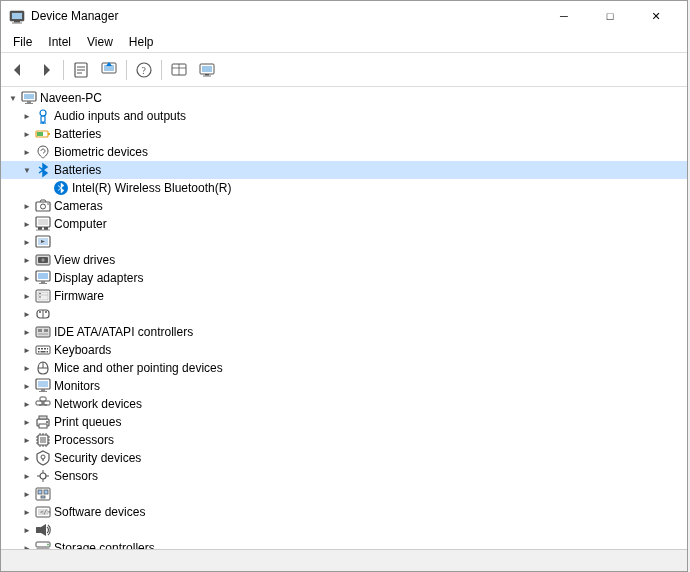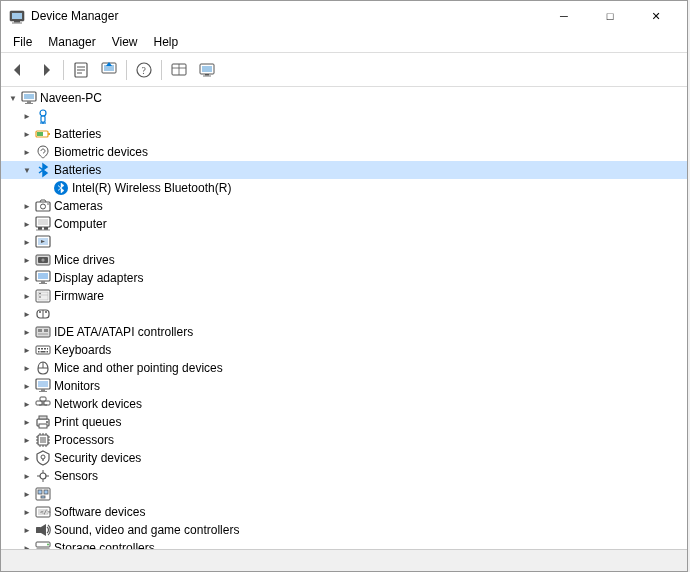--- a/index.html
+++ b/index.html
@@ -210,21 +210,21 @@
     <span class="title-bar-title">Device Manager</span>
     <div class="title-bar-controls">
       <button class="title-btn">─</button>
       <button class="title-btn">□</button>
       <button class="title-btn close">✕</button>
     </div>
   </div>
 
   <div class="menu-bar">
     <div class="menu-item">File</div>
-    <div class="menu-item">Manager</div>
+    <div class="menu-item">Intel</div>
     <div class="menu-item">View</div>
     <div class="menu-item">Help</div>
   </div>
 
   <div class="toolbar">
     <button class="toolbar-btn" title="Back">
       <svg width="16" height="16" viewBox="0 0 16 16">
           <polygon points="10,2 4,8 10,14" fill="#555"></polygon>
         </svg>
     </button>
@@ -292,20 +292,21 @@
         <div class="tree-item" style="padding-left: 18px;">
           <div class="tree-expander" style="font-size: 8px; color: rgb(85, 85, 85);">►</div>
           <div class="tree-icon">
             <svg width="16" height="16" viewBox="0 0 16 16">
               <circle cx="8" cy="5" r="3" fill="none" stroke="#0078d7" stroke-width="1.2"></circle>
               <rect x="6" y="8" width="4" height="6" rx="1" fill="none" stroke="#0078d7" stroke-width="1.2"></rect>
               <line x1="8" y1="14" x2="8" y2="16" stroke="#0078d7" stroke-width="1.2"></line>
               <line x1="5" y1="15" x2="11" y2="15" stroke="#0078d7" stroke-width="1.2"></line>
             </svg>
           </div>
+          <span class="tree-label">Audio inputs and outputs</span>
         </div>
         <div class="tree-item" style="padding-left: 18px;">
           <div class="tree-expander" style="font-size: 8px; color: rgb(85, 85, 85);">►</div>
           <div class="tree-icon">
             <svg width="16" height="16" viewBox="0 0 16 16">
               <rect x="1" y="5" width="12" height="6" rx="1" fill="none" stroke="#e8a020" stroke-width="1.2"></rect>
               <rect x="13" y="7" width="2" height="2" fill="#e8a020"></rect>
               <rect x="2" y="6" width="6" height="4" fill="#5cb85c"></rect>
             </svg>
           </div>
@@ -380,21 +381,21 @@
         <div class="tree-item" style="padding-left: 18px;">
           <div class="tree-expander" style="font-size: 8px; color: rgb(85, 85, 85);">►</div>
           <div class="tree-icon">
             <svg width="16" height="16" viewBox="0 0 16 16">
               <rect x="1" y="3" width="14" height="10" rx="1" fill="#ddd" stroke="#555" stroke-width="1"></rect>
               <rect x="3" y="5" width="10" height="6" rx="1" fill="#555"></rect>
               <circle cx="8" cy="8" r="1.5" fill="#aaa"></circle>
               <circle cx="8" cy="8" r="0.5" fill="#555"></circle>
             </svg>
           </div>
-          <span class="tree-label">Mice drives</span>
+          <span class="tree-label">View drives</span>
         </div>
         <div class="tree-item" style="padding-left: 18px;">
           <div class="tree-expander" style="font-size: 8px; color: rgb(85, 85, 85);">►</div>
           <div class="tree-icon">
             <svg width="16" height="16" viewBox="0 0 16 16">
               <rect x="1" y="1" width="14" height="10" rx="1" fill="none" stroke="#555" stroke-width="1.2"></rect>
               <rect x="3" y="3" width="10" height="6" fill="#a0c8f0"></rect>
               <rect x="6" y="11" width="4" height="2" fill="#888"></rect>
               <rect x="4" y="13" width="8" height="1" fill="#888"></rect>
             </svg>
@@ -572,21 +573,20 @@
         <div class="tree-item" style="padding-left: 18px;">
           <div class="tree-expander" style="font-size: 8px; color: rgb(85, 85, 85);">►</div>
           <div class="tree-icon">
             <svg width="16" height="16" viewBox="0 0 16 16">
               <rect x="1" y="5" width="5" height="6" rx="0.5" fill="#555"></rect>
               <polygon points="6,5 11,2 11,14 6,11" fill="#555"></polygon>
               <path d="M12 5 C14 6.5 14 9.5 12 11" fill="none" stroke="#555" stroke-width="1.2"></path>
               <path d="M13 3 C16 5 16 11 13 13" fill="none" stroke="#555" stroke-width="1.2"></path>
             </svg>
           </div>
-          <span class="tree-label">Sound, video and game controllers</span>
         </div>
         <div class="tree-item" style="padding-left: 18px;">
           <div class="tree-expander" style="font-size: 8px; color: rgb(85, 85, 85);">►</div>
           <div class="tree-icon">
             <svg width="16" height="16" viewBox="0 0 16 16">
               <rect x="1" y="2" width="14" height="5" rx="1" fill="none" stroke="#555" stroke-width="1"></rect>
               <rect x="1" y="9" width="14" height="5" rx="1" fill="none" stroke="#555" stroke-width="1"></rect>
               <circle cx="13" cy="4.5" r="1" fill="#5cb85c"></circle>
               <circle cx="13" cy="11.5" r="1" fill="#5cb85c"></circle>
             </svg>

